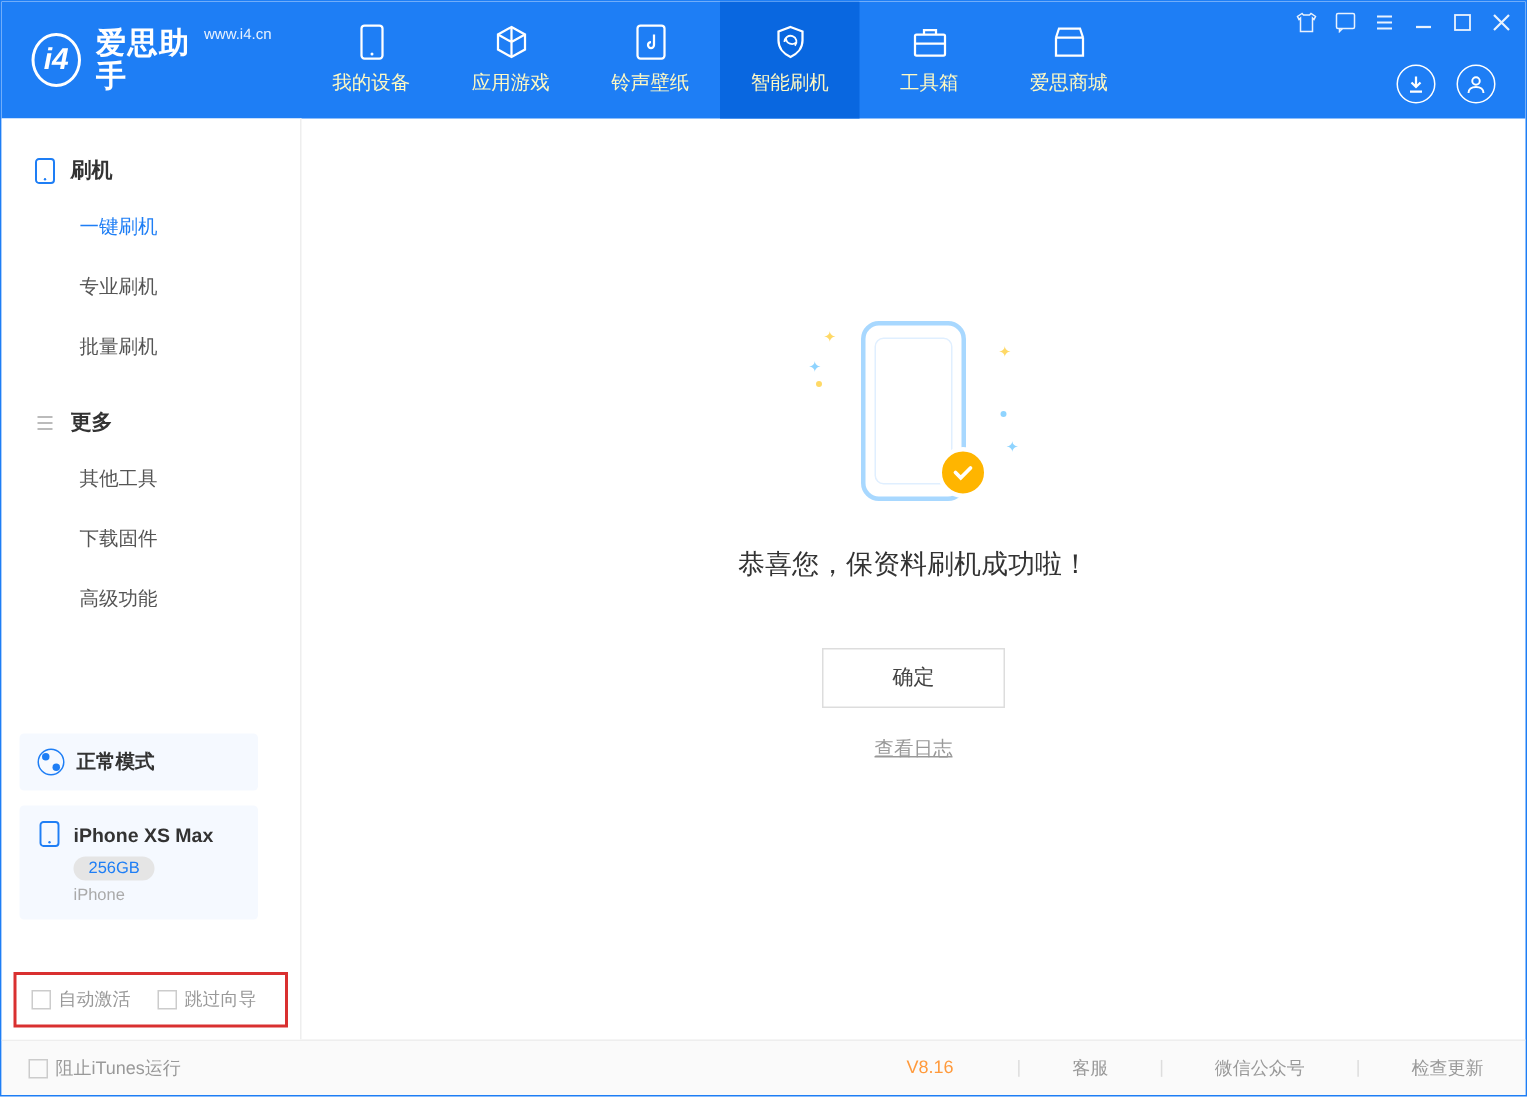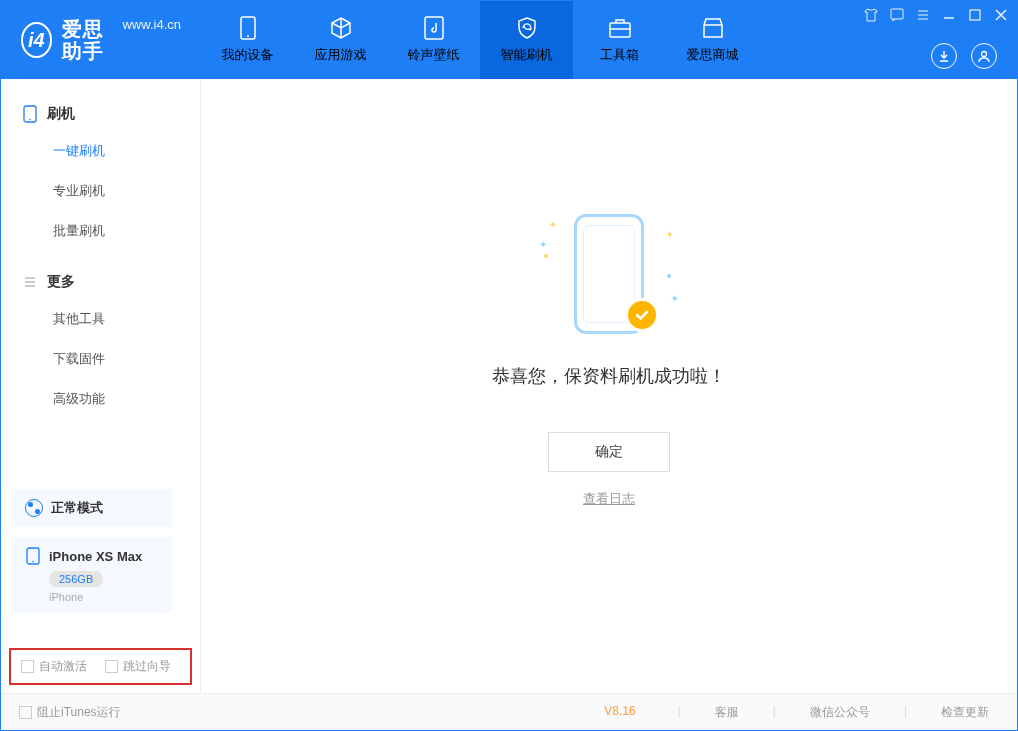--- a/index.html
+++ b/index.html
@@ -3,26 +3,26 @@
 <meta charset="utf-8">
 <style>
 * { margin: 0; padding: 0; box-sizing: border-box; font-family: "Microsoft YaHei", sans-serif; }
 body { background: #fff; width: 1018px; height: 731px; border: 1px solid #1e7ef5; overflow: hidden; }
 .header { background: #1e7ef5; height: 78px; display: flex; align-items: center; color: #fff; position: relative; }
 .logo-area { display: flex; align-items: center; padding: 0 20px; width: 200px; }
 .logo-circle { width: 36px; height: 36px; border: 2.5px solid #fff; border-radius: 50%; display: flex; align-items: center; justify-content: center; margin-right: 10px; }
 .logo-circle span { font-size: 20px; font-weight: bold; font-style: italic; }
 .logo-text { display: flex; flex-direction: row; }
 .logo-title { font-size: 20px; font-weight: bold; letter-spacing: 1px; line-height: 1.1; }
-.logo-url { font-size: 13px; opacity: 0.9; line-height: 1.1; }
+.logo-url { font-size: 10px; opacity: 0.9; line-height: 1.1; }
 .tabs { display: flex; height: 100%; }
 .tab { width: 93px; height: 100%; display: flex; flex-direction: column; align-items: center; justify-content: center; cursor: pointer; position: relative; }
 .tab.active { background: #0967e0; }
 .tab-icon { height: 24px; display: flex; align-items: center; justify-content: center; margin-bottom: 6px; }
-.tab-label { font-size: 13px; color: #000000; }
+.tab-label { font-size: 13px; color: #fef9c3; }
 .window-controls { position: absolute; right: 8px; top: 6px; display: flex; gap: 10px; }
 .wc { width: 16px; height: 16px; display: flex; align-items: center; justify-content: center; cursor: pointer; opacity: 0.9; }
 .header-icons { position: absolute; right: 20px; bottom: 10px; display: flex; gap: 14px; }
 .hbtn { width: 26px; height: 26px; border: 1.5px solid #fff; border-radius: 50%; display: flex; align-items: center; justify-content: center; cursor: pointer; }
 .body-area { display: flex; height: 614px; }
 .sidebar { width: 200px; border-right: 1px solid #eee; background: #fff; padding-top: 18px; position: relative; }
 .side-section { margin-bottom: 14px; }
 .side-header { display: flex; align-items: center; padding: 8px 22px; font-size: 14px; color: #333; font-weight: bold; }
 .side-header svg, .side-header .hicon { margin-right: 10px; }
 .side-item { padding: 11px 22px 11px 52px; font-size: 13px; color: #555; cursor: pointer; }

